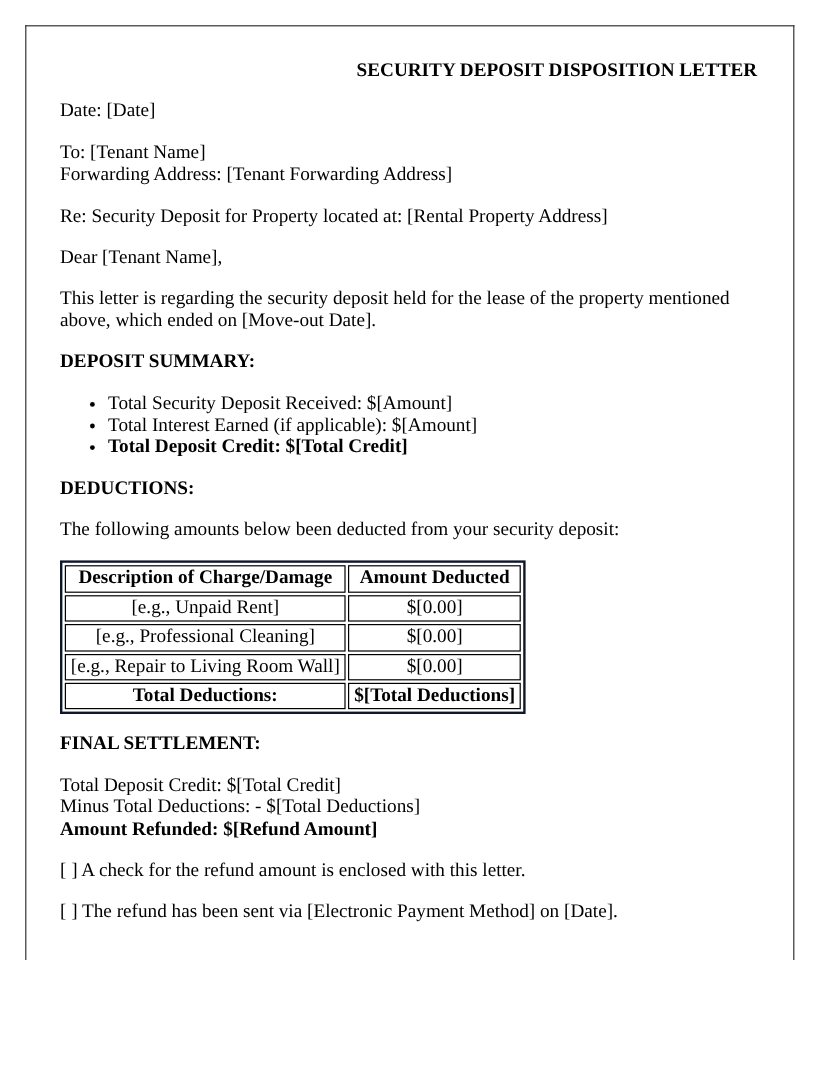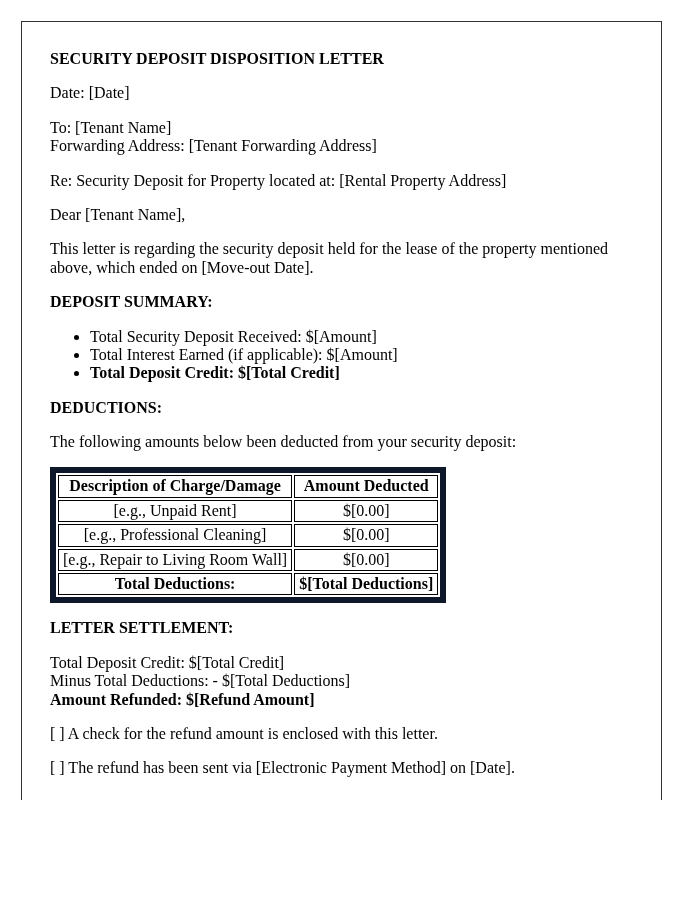--- a/index.html
+++ b/index.html
@@ -21,32 +21,32 @@
     margin: 21px 0 0 21px;
     width: 641px;
     height: 779px;
     border: 1px solid #333333;
     border-bottom: none;
     padding: 28px 30px 0 28px;
     overflow: hidden;
     background: #ffffff;
   }
   .letter p { margin: 16px 0; }
-  .letter p.first { margin-top: 0; }
+  .letter p.first { margin-top: 0; text-align: right; }
   .bold { font-weight: bold; }
   ul.summary-list {
     margin: 16px 0;
     padding-left: 40px;
     list-style-type: disc;
   }
   ul.summary-list li { margin: 0; font-family: Liberation Serif, serif; }
   table.deductions {
     border-collapse: separate;
     border-spacing: 2px;
-    border: 6px solid #0f172a;
+    border: 2px solid #0f172a;
     margin: 16px 0;
   }
   table.deductions th,
   table.deductions td {
     border: 1px solid #000000;
     padding: 1px 4px;
     font-size: 16px;
     line-height: 1.15;
   }
   table.deductions th {
@@ -107,21 +107,21 @@
       <td class="desc-col">[e.g., Repair to Living Room Wall]</td>
       <td class="amount-col">$[0.00]</td>
     </tr>
     <tr>
       <td class="desc-col bold">Total Deductions:</td>
       <td class="amount-col bold">$[Total Deductions]</td>
     </tr>
   </tbody>
     </table>
 
-  <p class="bold">LETTER SETTLEMENT:</p>
+  <p class="bold">FINAL SETTLEMENT:</p>
 
   <p>
     <span>Total Deposit Credit: $[Total Credit]</span><br>
     <span>Minus Total Deductions: - $[Total Deductions]</span><br>
     <span class="bold">Amount Refunded: $[Refund Amount]</span>
   </p>
 
 
   <p>[ ] A check for the refund amount is enclosed with this letter.</p>
 

